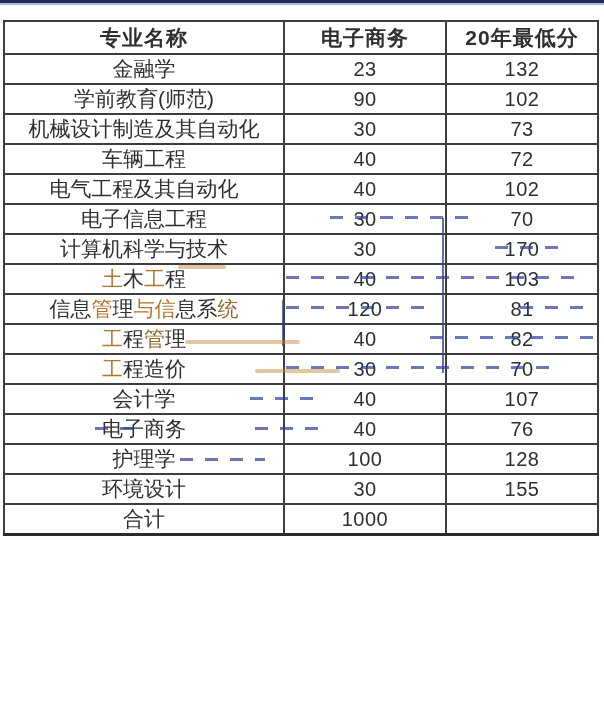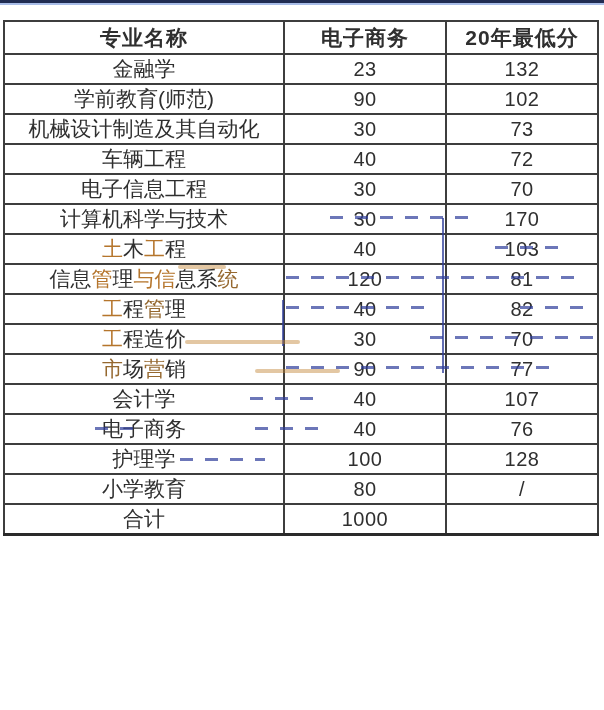--- a/index.html
+++ b/index.html
@@ -79,20 +79,25 @@
     <td><span>机械设计制造及其自动化</span></td>
     <td class="num">30</td>
     <td class="num">73</td>
   </tr>
       <tr>
     <td><span>车辆工程</span></td>
     <td class="num">40</td>
     <td class="num">72</td>
   </tr>
       <tr>
+    <td><span>电气工程及其自动化</span></td>
+    <td class="num">40</td>
+    <td class="num">102</td>
+  </tr>
+      <tr>
     <td><span>电子信息工程</span></td>
     <td class="num">30</td>
     <td class="num">70</td>
   </tr>
       <tr>
     <td><span>计算机科学与技术</span></td>
     <td class="num wm-blue">30</td>
     <td class="num">170</td>
   </tr>
       <tr>
@@ -109,43 +114,38 @@
     <td><span class="wm-orange">工</span><span>程</span><span class="wm-orange-dim">管</span><span>理</span></td>
     <td class="num">40</td>
     <td class="num">82</td>
   </tr>
       <tr>
     <td><span class="wm-orange">工</span><span>程造价</span></td>
     <td class="num">30</td>
     <td class="num">70</td>
   </tr>
       <tr>
-    <td><span class="wm-orange-dim">市</span><span>场</span><span class="wm-orange-dim">营</span><span>销</span></td>
-    <td class="num">90</td>
-    <td class="num">77</td>
-  </tr>
-      <tr>
     <td><span>会计学</span></td>
     <td class="num">40</td>
     <td class="num">107</td>
   </tr>
       <tr>
     <td><span>电子商务</span></td>
     <td class="num">40</td>
     <td class="num">76</td>
   </tr>
       <tr>
     <td><span>护理学</span></td>
     <td class="num">100</td>
     <td class="num">128</td>
   </tr>
       <tr>
-    <td><span>小学教育</span></td>
-    <td class="num">80</td>
-    <td class="num">/</td>
+    <td><span>环境设计</span></td>
+    <td class="num">30</td>
+    <td class="num">155</td>
   </tr>
       <tr>
     <td><span>合计</span></td>
     <td class="num">1000</td>
     <td class="num"></td>
   </tr>
     </tbody>
 </table>
 
 <div class="wm-dash" style="left:330px;top:216px;width:150px;"></div>

